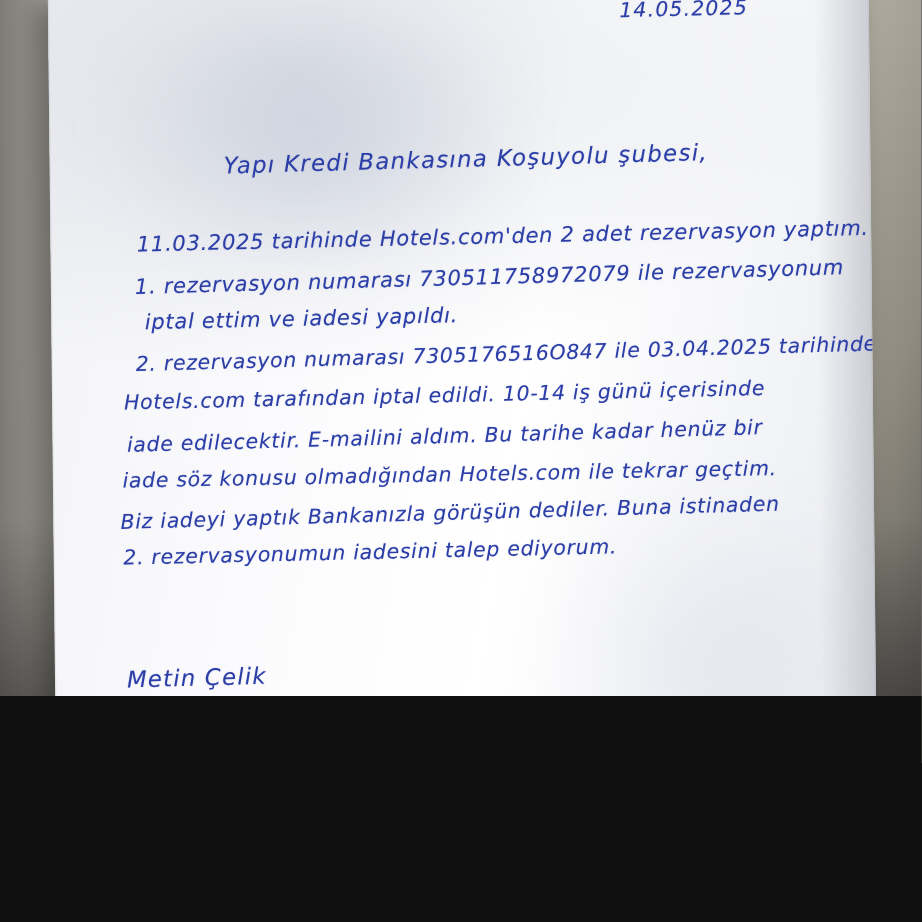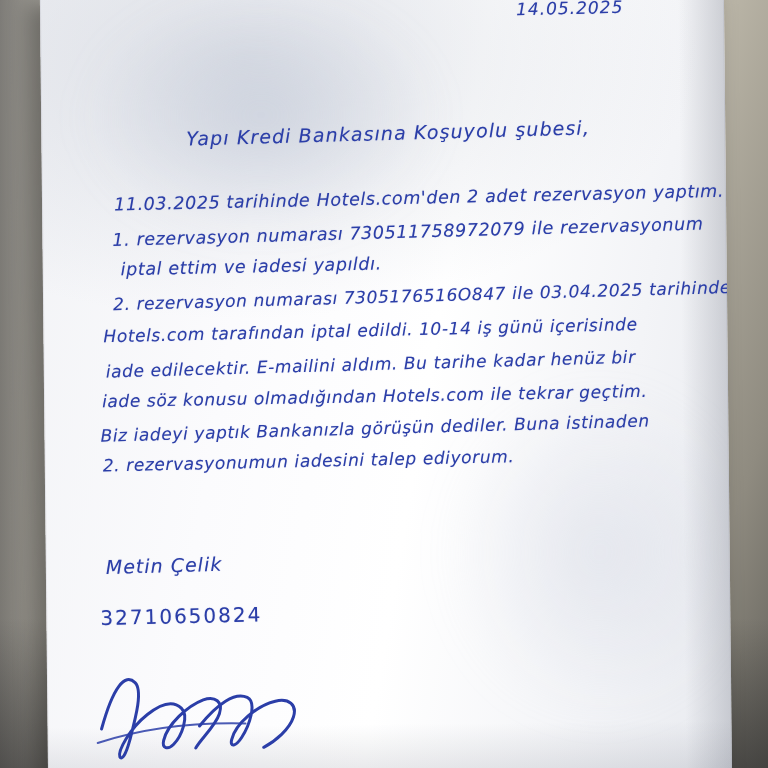--- a/index.html
+++ b/index.html
@@ -7,21 +7,21 @@
     padding: 0;
     width: 768px;
     height: 768px;
     overflow: hidden;
     background: #0f0f0f;
   }
 
   #scene {
     position: relative;
     width: 768px;
-    height: 768px;
+    height: 580px;
     background: #d8d5cc;
     overflow: hidden;
     font-family: "DejaVu Sans", sans-serif;
   }
 
   
   .desk {
     position: absolute;
     inset: 0;
     background:

